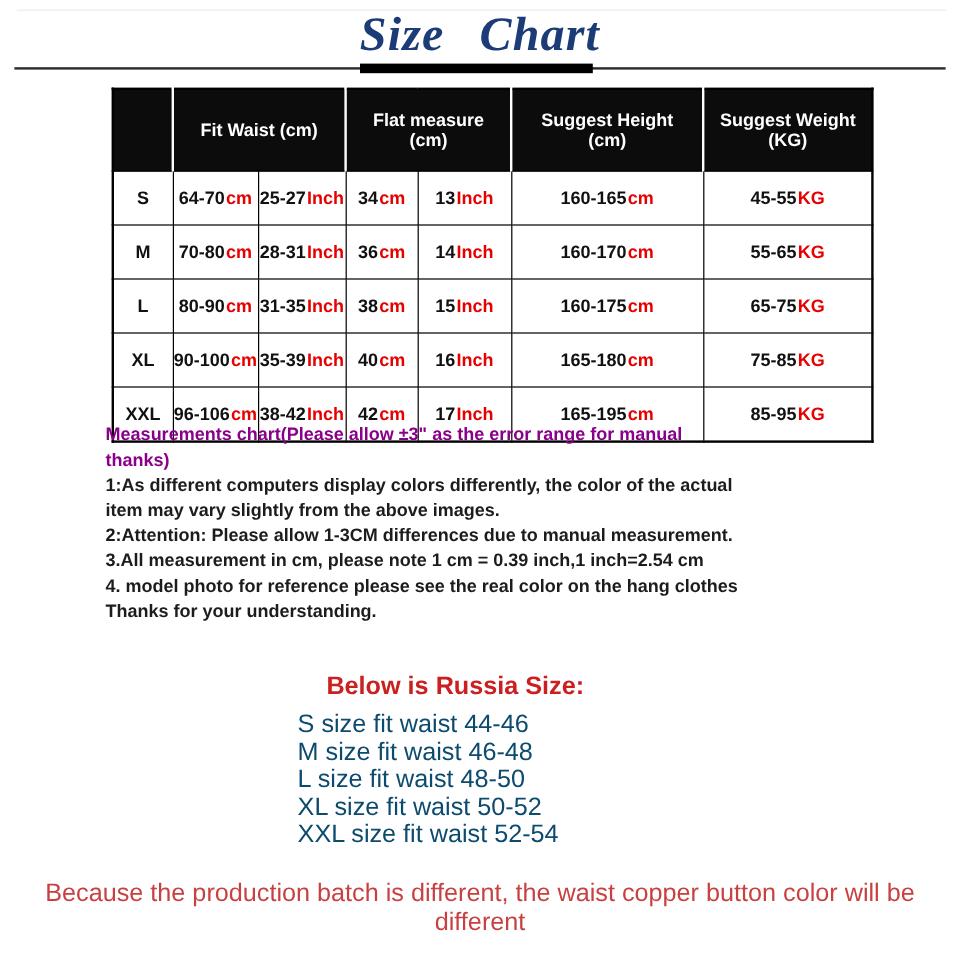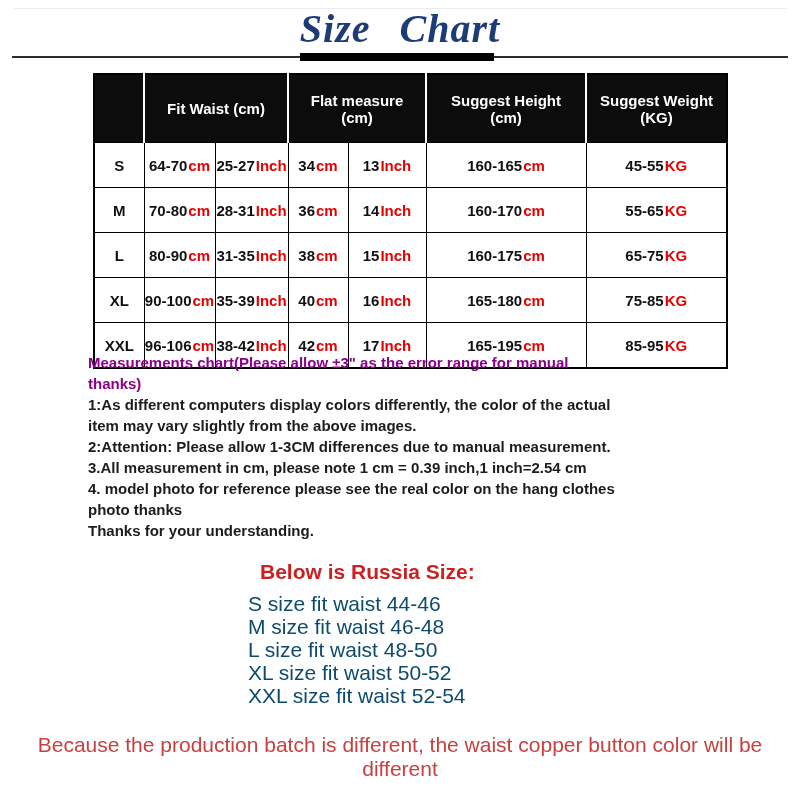--- a/index.html
+++ b/index.html
@@ -24,21 +24,21 @@
                    font-size:15px;font-weight:bold;color:#111;padding:0;white-space:nowrap;}
   td.size-cell{font-weight:normal;font-size:16px;color:#222;}
   .unit{color:#e60000;margin-left:1px;}
 
   .notes{position:absolute;top:352px;left:88px;width:620px;
          font-size:15px;font-weight:bold;line-height:21px;color:#1c1c1c;}
   .note-line{white-space:nowrap;}
   .purple{color:#8b008b;}
 
   .russia{position:absolute;top:560px;left:248px;}
-  .russia-heading{color:#cc2020;font-size:21px;font-weight:bold;padding-left:8px;margin:0 0 8px 4px;}
+  .russia-heading{color:#cc2020;font-size:21px;font-weight:bold;padding-left:8px;margin:0 0 8px 16px;}
   .russia-line{color:#0c4a6e;font-size:21px;line-height:23px;font-weight:normal;white-space:nowrap;}
 
   .footer-note{position:absolute;top:733px;left:0;width:100%;text-align:center;
                color:#c84040;font-size:21px;}
 </style>
 </head>
 <body>
 
 <div class="page">
 
@@ -117,21 +117,20 @@
   </table>
 
   <div class="notes">
     <div class="note-line purple">Measurements chart(Please allow ±3" as the error range for manual</div>
     <div class="note-line purple">thanks)</div>
     <div class="note-line">1:As different computers display colors differently, the color of the actual</div>
     <div class="note-line">item may vary slightly from the above images.</div>
     <div class="note-line">2:Attention: Please allow 1-3CM differences due to manual measurement.</div>
     <div class="note-line">3.All measurement in cm, please note 1 cm = 0.39 inch,1 inch=2.54 cm</div>
     <div class="note-line">4. model photo for reference please see the real color on the hang clothes</div>
-    <div class="note-line">photo thanks</div>
     <div class="note-line">Thanks for your understanding.</div>
   </div>
 
   <div class="russia">
     <div class="russia-heading">Below is Russia Size:</div>
     <div class="russia-line">S size fit waist 44-46</div>
     <div class="russia-line">M size fit waist 46-48</div>
     <div class="russia-line">L size fit waist 48-50</div>
     <div class="russia-line">XL size fit waist 50-52</div>
     <div class="russia-line">XXL size fit waist 52-54</div>

